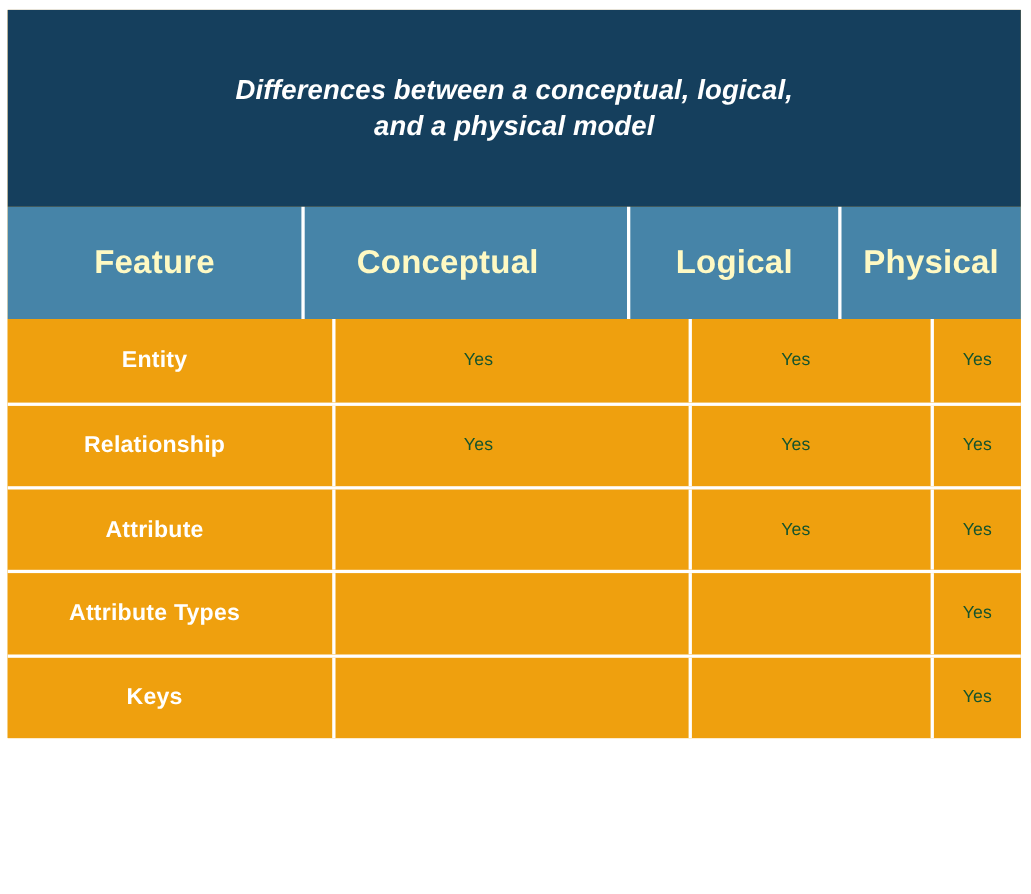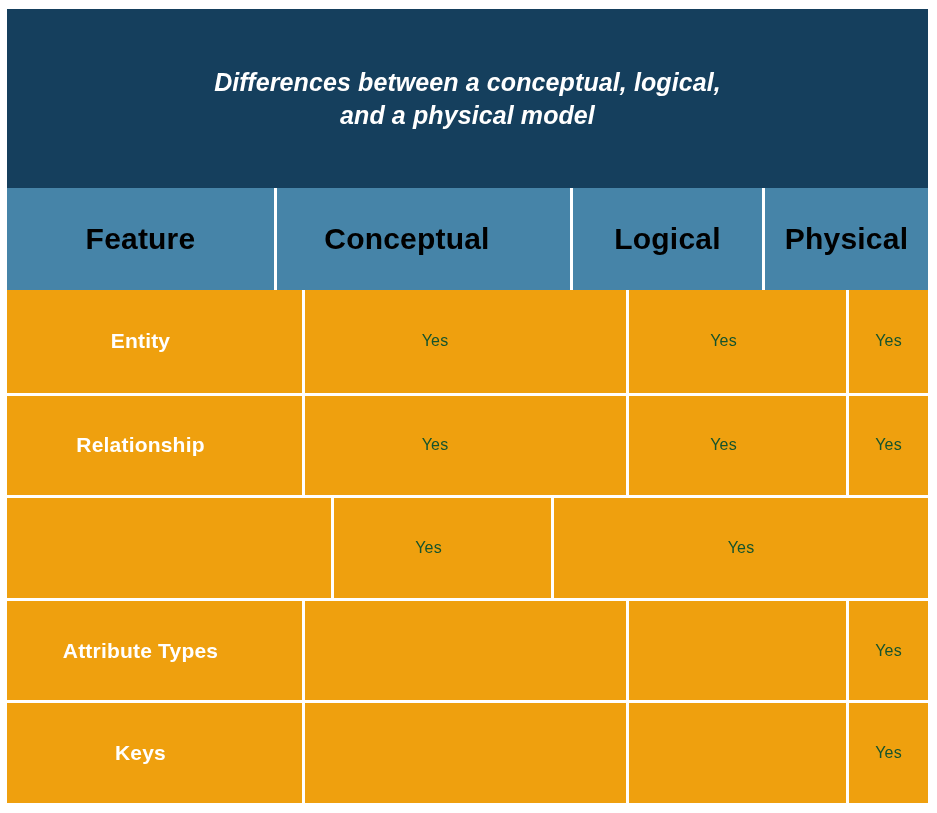--- a/index.html
+++ b/index.html
@@ -23,21 +23,21 @@
     background: #ffffff;
     box-sizing: border-box;
   }
 
   
   .table-block {
     position: absolute;
     left: 7px;
     top: 9px;
     width: 921px;
-    height: 794px;
+    height: 662px;
     background: #efa00e;
     box-sizing: border-box;
     display: flex;
     flex-direction: column;
   }
 
   
   .title-band {
     height: 179px;
     background: #153f5d;
@@ -95,21 +95,21 @@
   }
 
   
   .col-0 { flex: 0 0 267px; }
   .col-1 { flex: 0 0 263px; }
   .col-2 { flex: 0 0 192px; margin-left: 33px; }
   .col-3 { flex: 1 1 auto; }
 
   
   .header-row .cell {
-    color: #000000;
+    color: #fef9c3;
     font-size: 30px;
     font-weight: bold;
     letter-spacing: 0.2px;
   }
 
   
   .row-label {
     color: #ffffff;
     font-size: 21px;
     font-weight: bold;
@@ -175,20 +175,23 @@
       </div>
       <div class="cell col-2">
         <span class="cell-value">Yes</span>
       </div>
       <div class="cell col-3">
         <span class="cell-value">Yes</span>
       </div>
     </div>
 
     <div class="grid-row data-row">
+      <div class="cell col-0">
+        <span class="row-label">Attribute</span>
+      </div>
       <div class="cell col-1">
         <span class="cell-value"></span>
       </div>
       <div class="cell col-2">
         <span class="cell-value">Yes</span>
       </div>
       <div class="cell col-3">
         <span class="cell-value">Yes</span>
       </div>
     </div>

